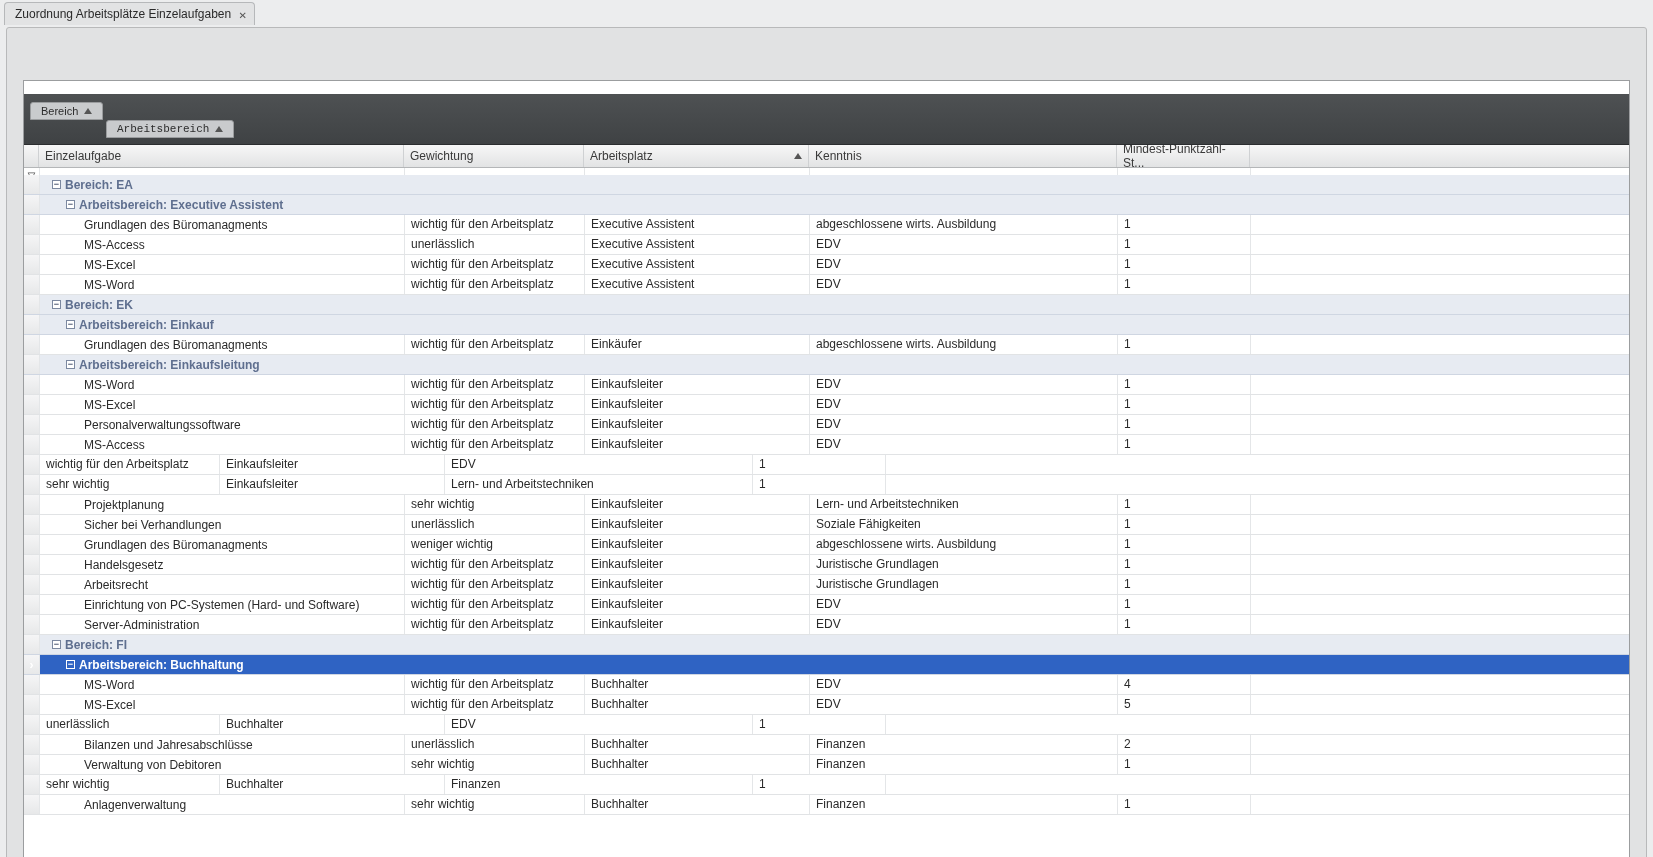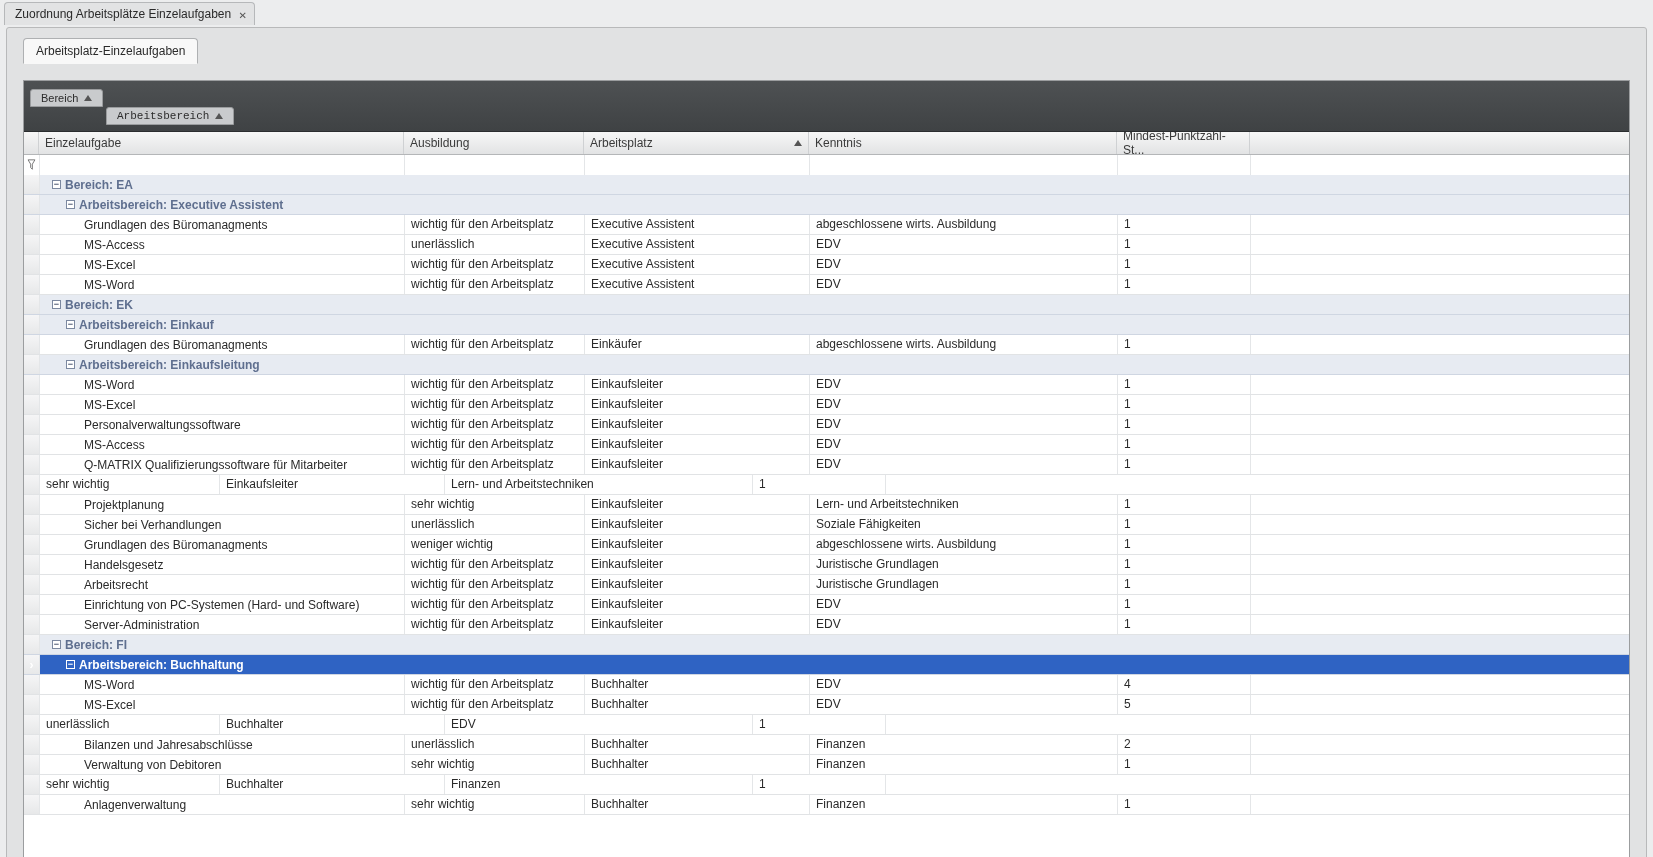--- a/index.html
+++ b/index.html
@@ -72,20 +72,21 @@
   top: 52px;
   bottom: 10px;
   border: 1px solid #9b9d9f;
   background: #fff;
 }
 .dark-band {
   background: linear-gradient(to bottom, #4e5153, #3f4244);
   height: 50px;
   position: relative;
   border-bottom: 1px solid #2b2d2f;
+  margin-top: 13px;
 }
 .group-chip {
   position: absolute;
   background: #c9cbcd;
   border: 1px solid #9a9c9e;
   border-radius: 3px 3px 0 0;
   padding: 2px 10px;
   font-size: 11px;
   display: inline-flex;
   align-items: center;
@@ -253,46 +254,41 @@
 
   <div class="outer-tabs">
     <div class="outer-tab">
       <span>Zuordnung Arbeitsplätze Einzelaufgaben</span>
       <span class="close-icon">✕</span>
     </div>
   </div>
 
   <div class="main-panel">
 
-    <div class="inner-tab-row">
-      <div class="inner-tab">
-        <span>Arbeitsplatz-Einzelaufgaben</span>
-      </div>
-    </div>
 
     <div class="grid-shell">
 
       <div class="dark-band">
         <div class="group-chip" style="left:6px; top:8px;">
           <span>Bereich</span>
           <span class="tri-up"></span>
         </div>
         <div class="group-chip" style="left:82px; top:26px;font-family:Liberation Mono, monospace;">
           <span>Arbeitsbereich</span>
           <span class="tri-up"></span>
         </div>
       </div>
 
       <div class="col-headers">
         <div class="rh-spacer"></div>
         <div class="col-h c1">
             <span>Einzelaufgabe</span>
           </div>
         <div class="col-h c2">
-            <span>Ausbildung</span>
+            <span>Gewichtung</span>
           </div>
         <div class="col-h c3">
             <span>Arbeitsplatz</span>
             <span class="tri-up-s"></span>
           </div>
         <div class="col-h c4">
             <span>Kenntnis</span>
           </div>
         <div class="col-h c5">
             <span>Mindest-Punktzahl-St...</span>
@@ -459,24 +455,20 @@
               <span>MS-Access</span>
             </div>
             <div class="cell c2">wichtig für den Arbeitsplatz</div>
             <div class="cell c3">Einkaufsleiter</div>
             <div class="cell c4">EDV</div>
             <div class="cell c5">1</div>
             <div class="cell"></div>
           </div>
           <div class="row">
             <div class="rh"></div>
-            <div class="cell c1">
-              <span class="pad" style="width: 36px;"></span>
-              <span>Q-MATRIX Qualifizierungssoftware für Mitarbeiter</span>
-            </div>
             <div class="cell c2">wichtig für den Arbeitsplatz</div>
             <div class="cell c3">Einkaufsleiter</div>
             <div class="cell c4">EDV</div>
             <div class="cell c5">1</div>
             <div class="cell"></div>
           </div>
           <div class="row">
             <div class="rh"></div>
             <div class="cell c2">sehr wichtig</div>
             <div class="cell c3">Einkaufsleiter</div>

